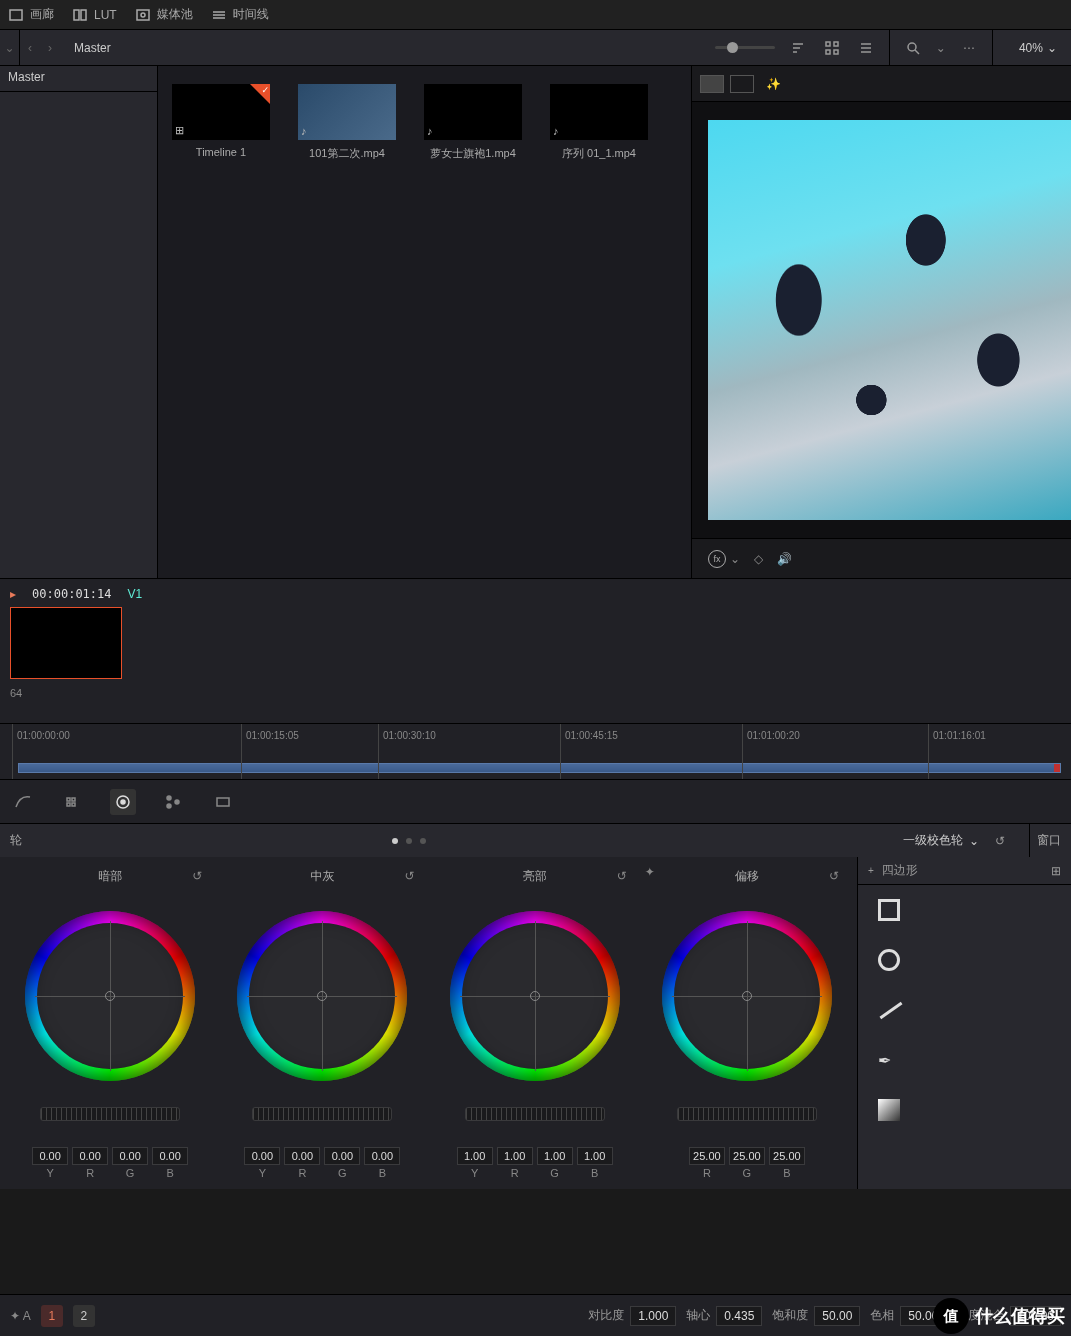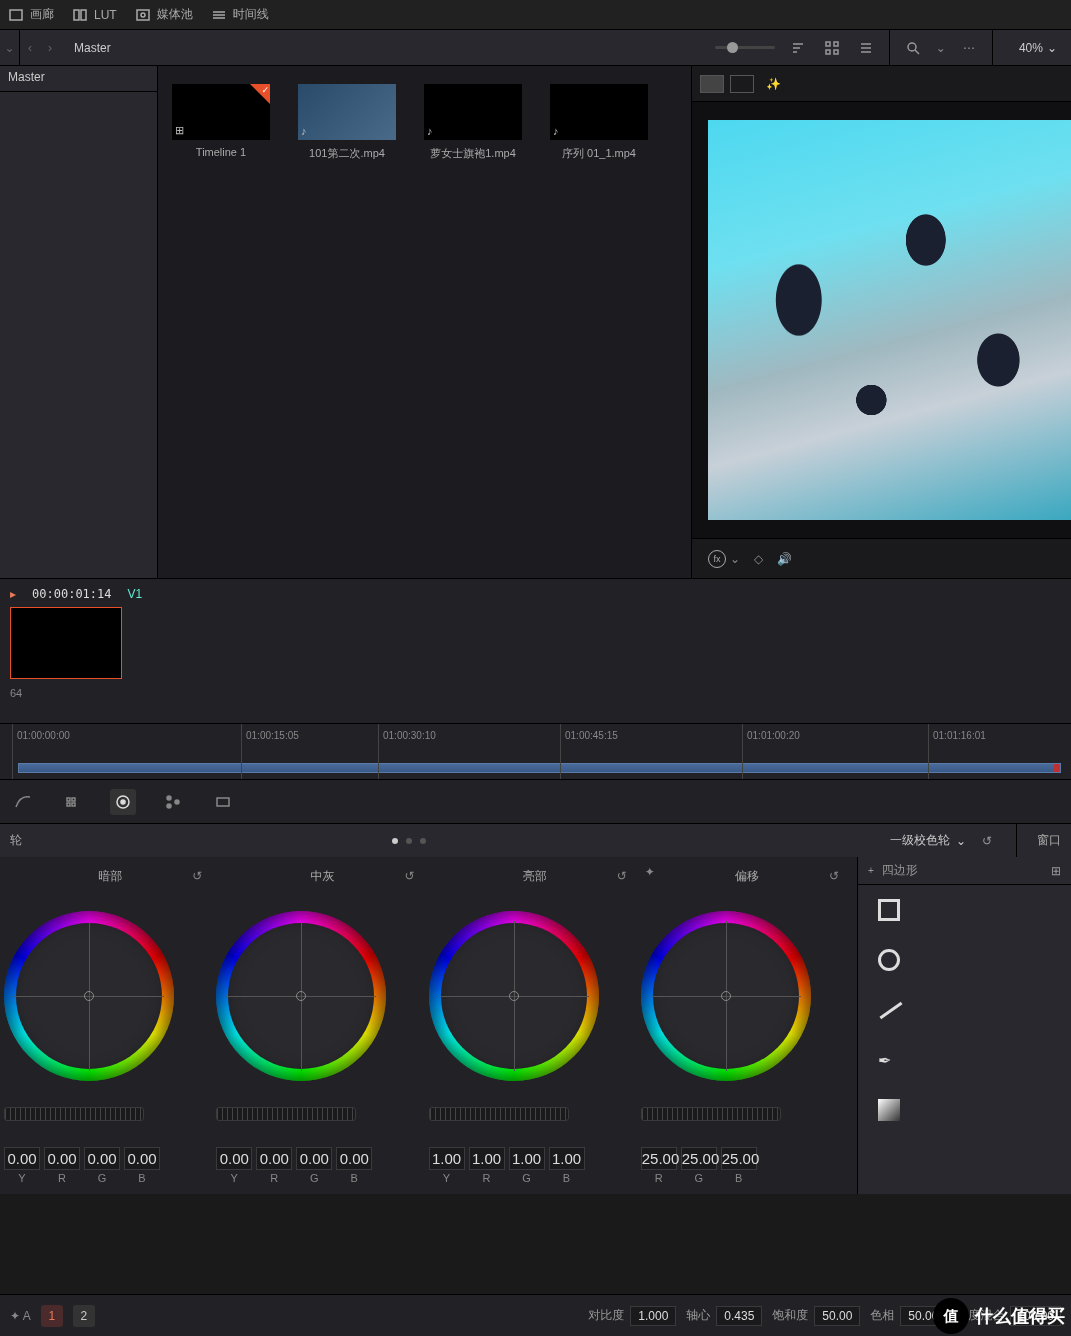--- a/index.html
+++ b/index.html
@@ -56,39 +56,39 @@
 .tlbar{position:absolute;bottom:6px;left:18px;right:10px;height:10px;background:linear-gradient(#4a6a9a,#3a5a8a);border:1px solid #5a7aaa}
 .tlbar::before{content:'';position:absolute;top:0;bottom:0;right:0;width:6px;background:#c03030}
 .tabbar{height:44px;background:#212126;border-top:1px solid #000;display:flex;align-items:center;gap:24px;padding:0 10px}
 .tabbar .tb{width:26px;height:26px;display:flex;align-items:center;justify-content:center;cursor:pointer;color:#888}
 .tabbar .tb.act{background:#333;border-radius:3px;color:#ddd}
 .wheelhdr{height:34px;background:#28282e;border-top:1px solid #000;display:flex;align-items:center;padding:0 10px}
 .dots{margin-left:370px;display:flex;gap:8px}
 .dot{width:6px;height:6px;border-radius:50%;background:#555}
 .dot.on{background:#ccc}
 .whlabel{margin-left:auto;display:flex;align-items:center;gap:6px;color:#ccc}
-.winlbl{margin-left:18px;padding-left:20px;border-left:1px solid #000;height:100%;display:flex;align-items:center}
+.winlbl{margin-left:18px;padding-left:7px;border-left:1px solid #000;height:100%;display:flex;align-items:center}
 .wheelsrow{display:flex;background:#212126}
 .wheelarea{flex:1;display:flex;padding:10px 4px}
-.wcol{flex:1;display:flex;flex-direction:column;gap:26px;position:relative}
+.wcol{flex:1;display:flex;flex-direction:column;align-items:center;gap:26px;position:relative}
 .whdr{width:100%;display:flex;justify-content:center;position:relative;height:18px;align-items:center}
 .whdr .reset{position:absolute;right:14px;color:#888;cursor:pointer}
 .whdr .pick{position:absolute;right:6px;color:#888;cursor:pointer}
 .wheel{width:170px;height:170px;border-radius:50%;background:conic-gradient(from 0deg,#f0f,#f00,#ff0,#0f0,#0ff,#00f,#f0f);position:relative;display:flex;align-items:center;justify-content:center}
 .wheel::before{content:'';position:absolute;width:146px;height:146px;border-radius:50%;background:#2a2a2e}
 .wheel::after{content:'';position:absolute;width:170px;height:170px;border-radius:50%;box-shadow:inset 0 0 18px 4px rgba(0,0,0,.6)}
 .wcross{position:absolute;width:150px;height:150px;z-index:2}
 .wcross::before,.wcross::after{content:'';position:absolute;background:#555}
 .wcross::before{left:50%;top:0;bottom:0;width:1px}
 .wcross::after{top:50%;left:0;right:0;height:1px}
 .wdot{position:absolute;width:10px;height:10px;border:1.5px solid #888;border-radius:50%;z-index:3}
 .jog{width:140px;height:14px;background:#1a1a1c;border:1px solid #3a3a3c;border-radius:3px;background-image:repeating-linear-gradient(90deg,#444 0 1px,transparent 1px 5px)}
 .vals{display:flex;gap:4px}
 .vbox{width:36px;text-align:center}
-.vbox .n{background:#1a1a1c;border:1px solid #3a3a3c;padding:2px 0;font-size:15px;color:#ddd}
+.vbox .n{background:#1a1a1c;border:1px solid #3a3a3c;padding:2px 0;font-size:11px;color:#ddd}
 .vbox .l{color:#888;font-size:11px;margin-top:2px}
 .sidetools{width:214px;background:#28282e;border-left:1px solid #000;display:flex;flex-direction:column}
 .sthdr{height:28px;border-bottom:1px solid #000;display:flex;align-items:center;gap:8px;padding:0 10px;color:#999}
 .stool{height:50px;display:flex;align-items:center;padding-left:20px;cursor:pointer}
 .sqr{width:22px;height:22px;border:3px solid #ddd}
 .circ{width:22px;height:22px;border:3px solid #ddd;border-radius:50%}
 .line{width:26px;height:3px;background:#ddd;transform:rotate(-35deg)}
 .pen{color:#ddd;font-size:16px}
 .grad{width:22px;height:22px;background:linear-gradient(135deg,#fff,#333)}
 .btmbar{position:absolute;bottom:0;left:0;right:0;height:42px;background:#212126;border-top:1px solid #000;display:flex;align-items:center;padding:0 10px;gap:10px}

